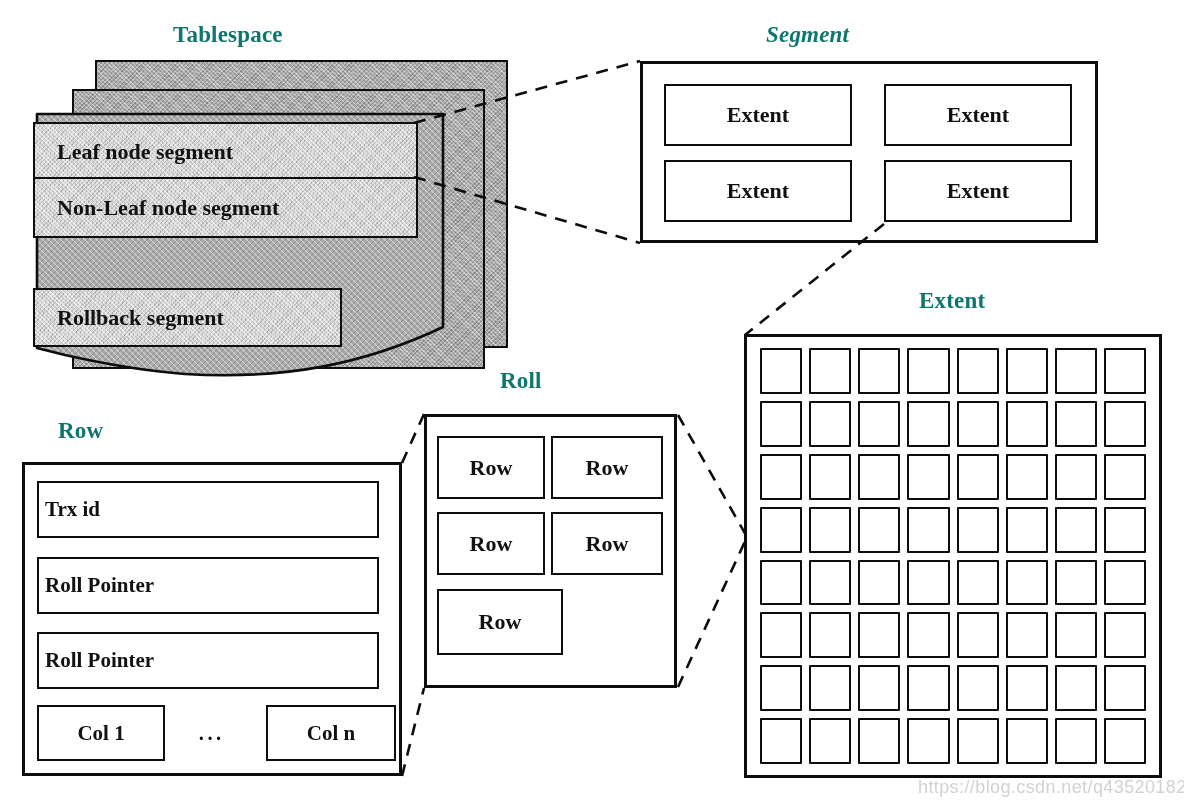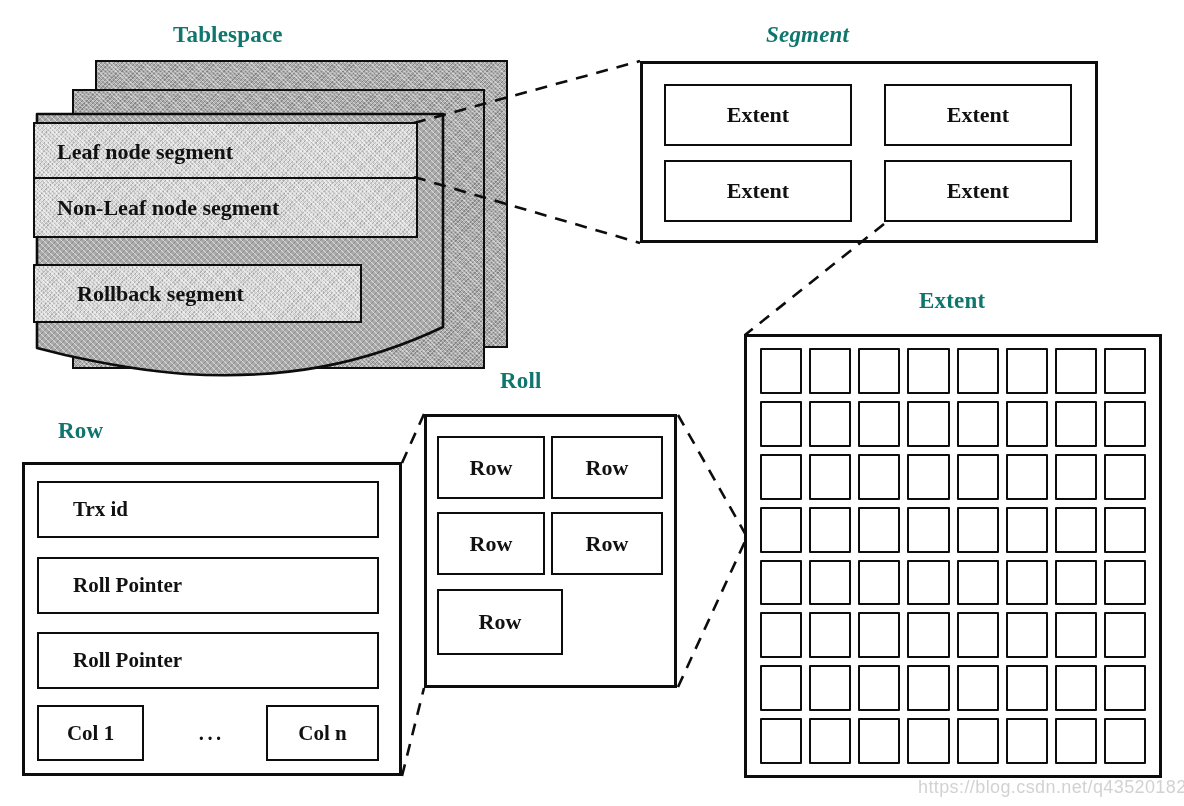--- a/index.html
+++ b/index.html
@@ -46,21 +46,21 @@
   .frame{position:absolute;border:3px solid #0d0d0d;background:#fff;box-sizing:border-box;}
   .thin{position:absolute;border:2.5px solid #0d0d0d;background:#fff;box-sizing:border-box;
         display:flex;align-items:center;justify-content:center;
         font-weight:bold;font-size:22px;}
 
   .extent-cell{border:2.5px solid #0d0d0d;background:#fff;box-sizing:border-box;border-radius:1px;}
   #extent-grid{position:absolute;display:grid;gap:7px;}
 
   .row-field{position:absolute;border:2.5px solid #0d0d0d;background:#fff;box-sizing:border-box;
              display:flex;align-items:center;font-weight:bold;font-size:21px;}
-  .row-field span{padding-left:34px;}
+  .row-field span{padding-left:6px;}
   .col-box{position:absolute;border:2.5px solid #0d0d0d;background:#fff;box-sizing:border-box;
            display:flex;align-items:center;justify-content:center;font-weight:bold;font-size:21px;}
   .ellipsis{position:absolute;font-weight:bold;font-size:20px;letter-spacing:2px;color:#111;}
 
   .watermark{position:absolute;font-family:"Liberation Sans","DejaVu Sans",sans-serif;
              font-size:18px;color:#d2d2d2;white-space:nowrap;letter-spacing:.4px;}
 </style>
 </head>
 <body>
 
@@ -83,21 +83,21 @@
       <path d="M2,2 L408,2 L408,215 C330,252 250,268 150,262 C110,259 70,252 30,243 L2,236 Z" fill="url(#grain)" stroke="#0d0d0d" stroke-width="2.6" stroke-linejoin="round"></path>
     </svg>
   </div>
 
   <div class="seg-box" style="left:33px;top:122px;width:381px;height:55px;">
     <span>Leaf node segment</span>
   </div>
   <div class="seg-box" style="left:33px;top:177px;width:381px;height:57px;">
     <span>Non-Leaf node segment</span>
   </div>
-  <div class="seg-box" style="left:33px;top:264px;width:305px;height:55px;padding-left:20px;">
+  <div class="seg-box" style="left:33px;top:288px;width:305px;height:55px;">
     <span>Rollback segment</span>
   </div>
 
   <div class="title" style="left:766px;top:22px;font-style:italic;">Segment</div>
 
   <div class="frame" style="left:640px;top:61px;width:458px;height:182px;"></div>
 
   <div class="thin" style="left:664px;top:84px;width:188px;height:62px;">
     <span>Extent</span>
   </div>
@@ -208,25 +208,25 @@
 
   <div class="row-field" style="left:37px;top:481px;width:342px;height:57px;">
     <span>Trx id</span>
   </div>
   <div class="row-field" style="left:37px;top:557px;width:342px;height:57px;">
     <span>Roll Pointer</span>
   </div>
   <div class="row-field" style="left:37px;top:632px;width:342px;height:57px;">
     <span>Roll Pointer</span>
   </div>
-  <div class="col-box" style="left:37px;top:705px;width:107px;height:56px;">
+  <div class="col-box" style="left:37px;top:705px;width:128px;height:56px;">
     <span>Col 1</span>
   </div>
   <div class="ellipsis" style="left:198px;top:727px;">···</div>
-  <div class="col-box" style="left:266px;top:705px;width:113px;height:56px;">
+  <div class="col-box" style="left:266px;top:705px;width:130px;height:56px;">
     <span>Col n</span>
   </div>
 
   <svg class="svg-layer">
     <g stroke="#0d0d0d" stroke-width="2.6" fill="none" stroke-dasharray="12,9" stroke-linecap="butt">
 
       <line x1="414" y1="123" x2="640" y2="61"></line>
       <line x1="414" y1="177" x2="640" y2="243"></line>
 
       <line x1="884" y1="224" x2="745" y2="335"></line>

